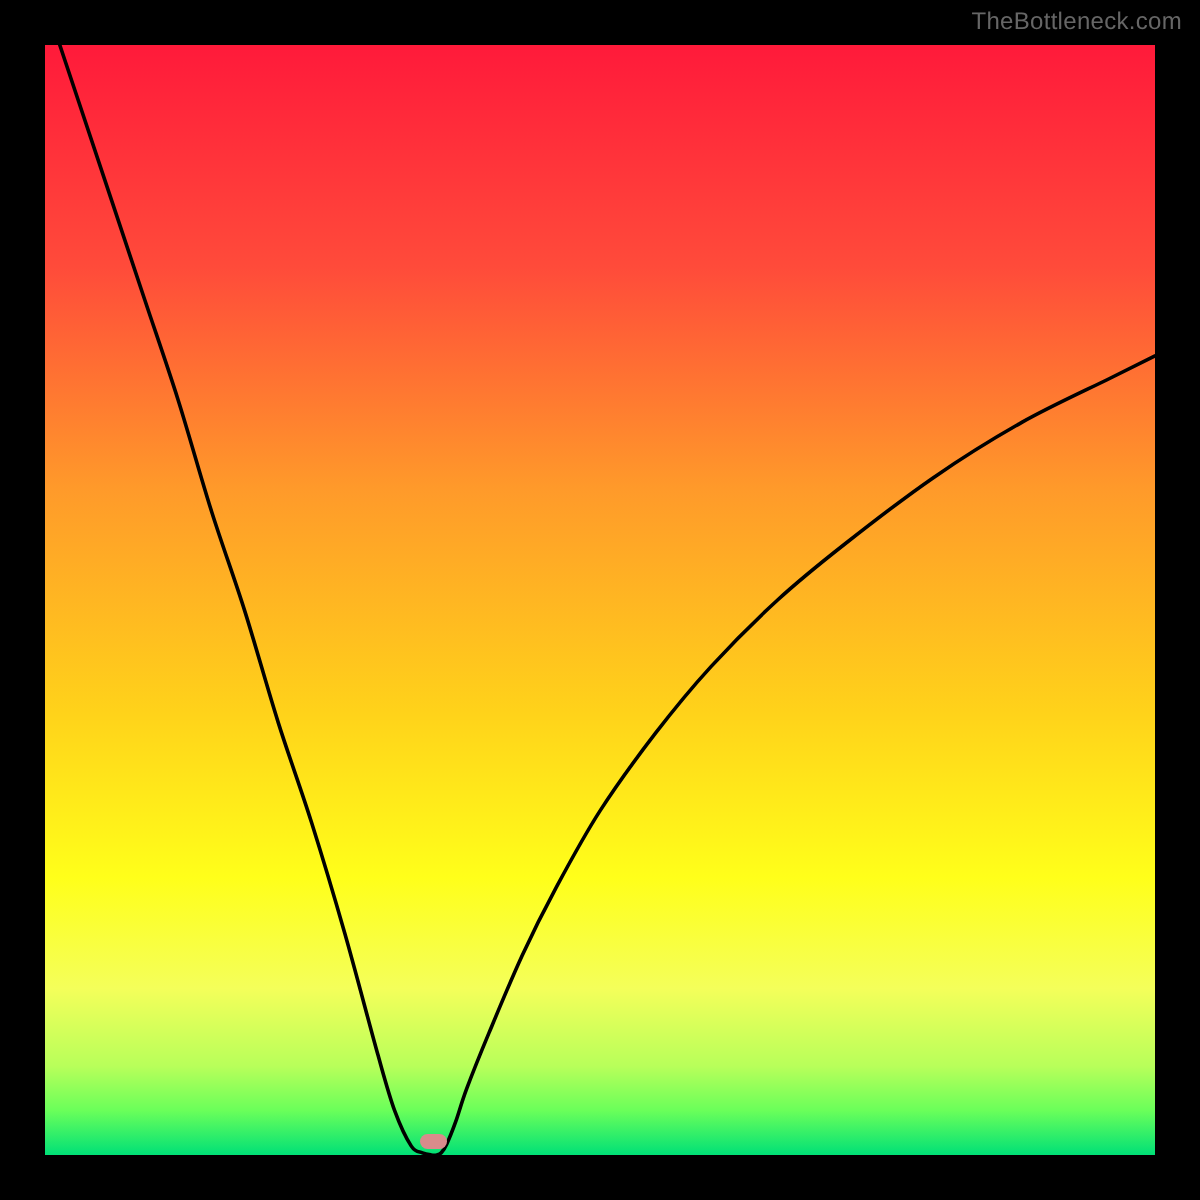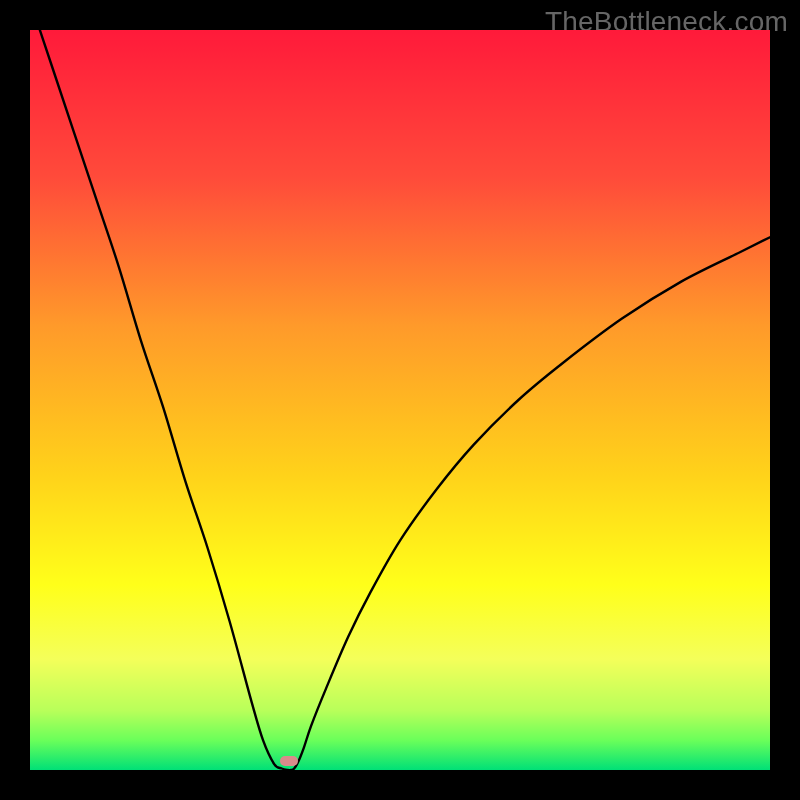--- a/index.html
+++ b/index.html
@@ -29,21 +29,21 @@
     left: 0;
     top: 0;
     width: 740px;
     height: 740px;
   }
   .watermark {
     position: absolute;
     top: 6px;
     right: 12px;
     color: #666;
-    font-size: 28px;
+    font-size: 16px;
     font-weight: 500;
     letter-spacing: 0.2px;
   }
   .curve-svg {
     position: absolute;
     left: 0;
     top: 0;
     width: 740px;
     height: 740px;
     overflow: visible;

